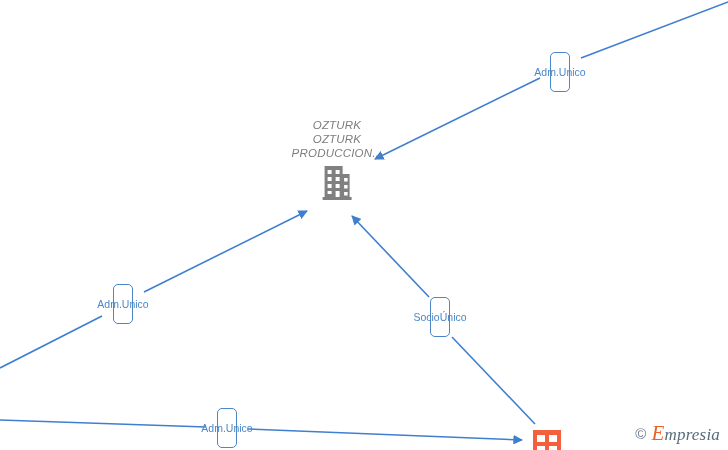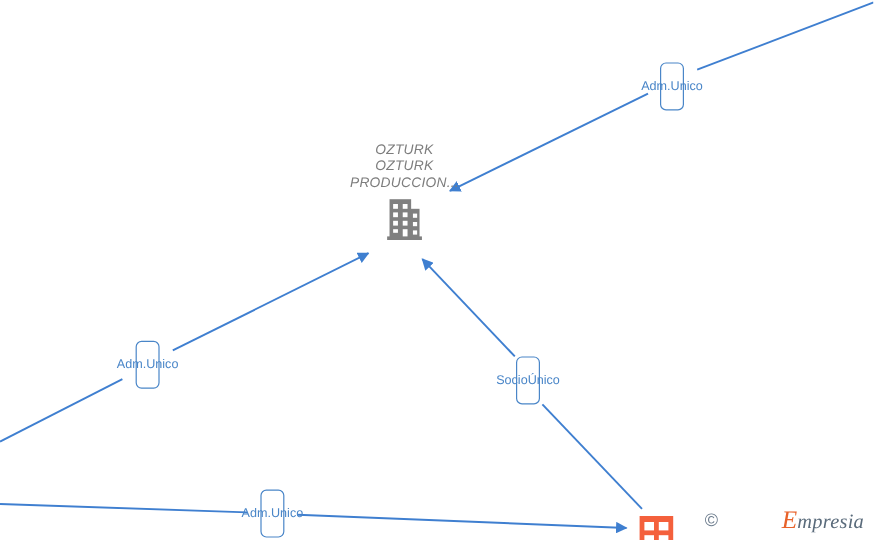--- a/index.html
+++ b/index.html
@@ -76,21 +76,20 @@
     color: #6b7b8c;
     line-height: 1;
   }
   .wm-name {
     font-family: "Liberation Serif", serif;
     font-style: italic;
     font-size: 17px;
     color: #5a6b7b;
     line-height: 1;
     letter-spacing: 0.2px;
-    margin-left: 48px;
   }
   .wm-name .wm-e {
     color: #e8622a;
     font-size: 21px;
   }
 </style>
 </head>
 <body>
 
 <div id="graph-canvas">

